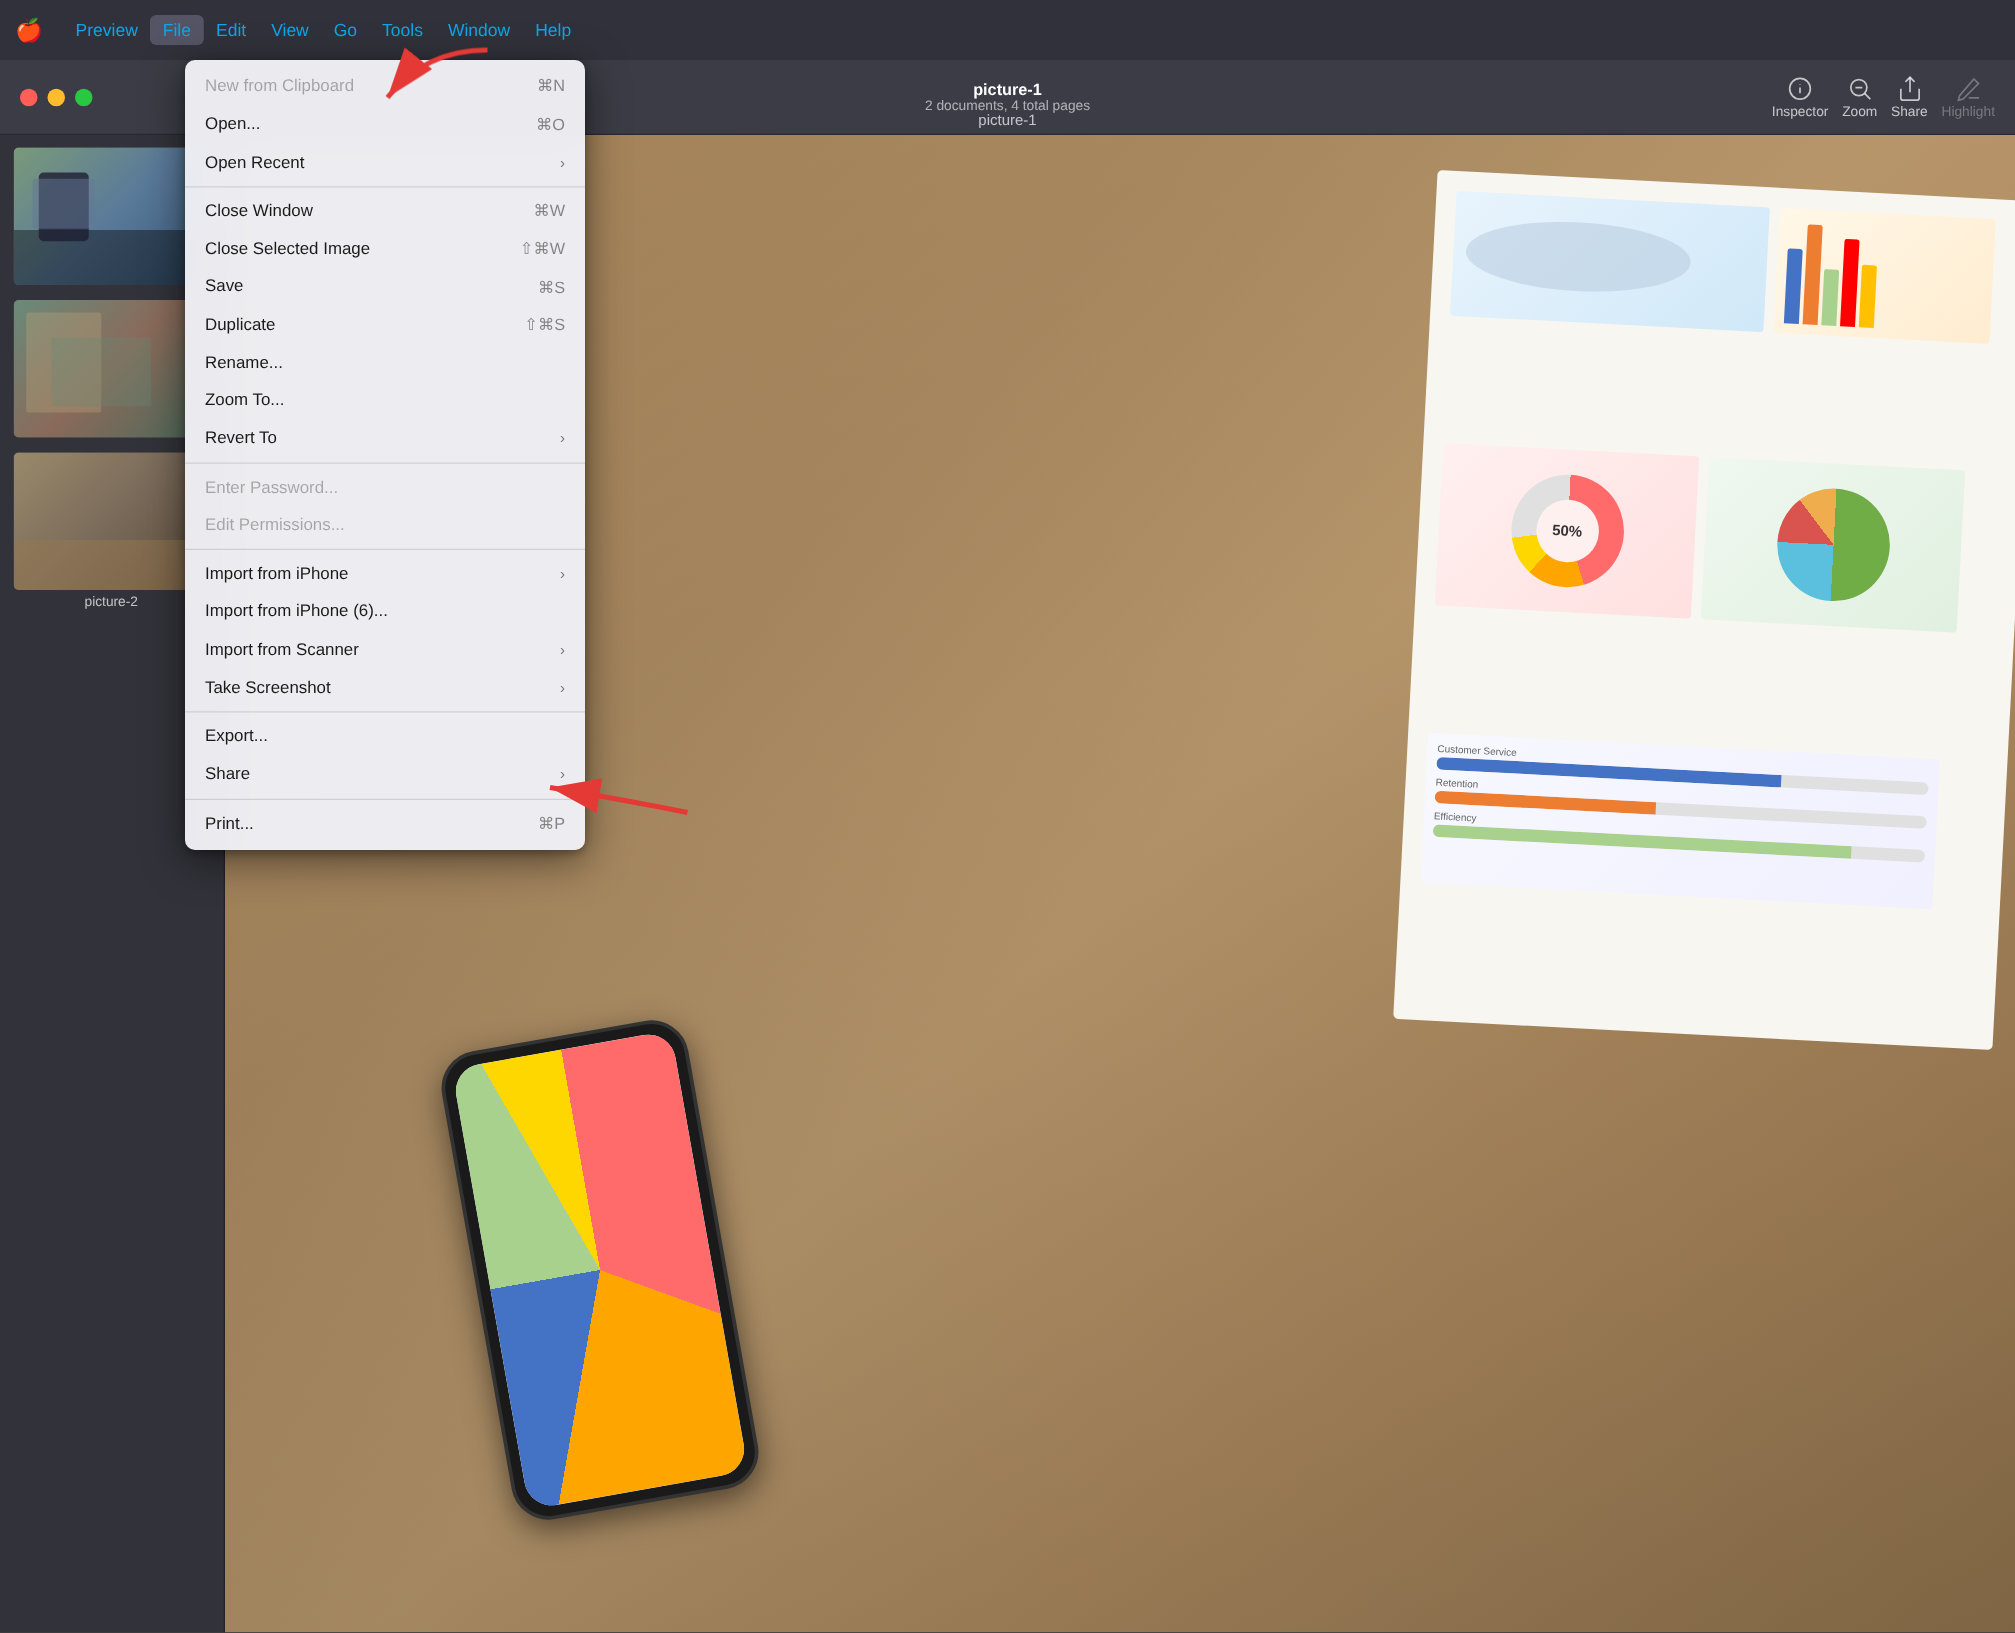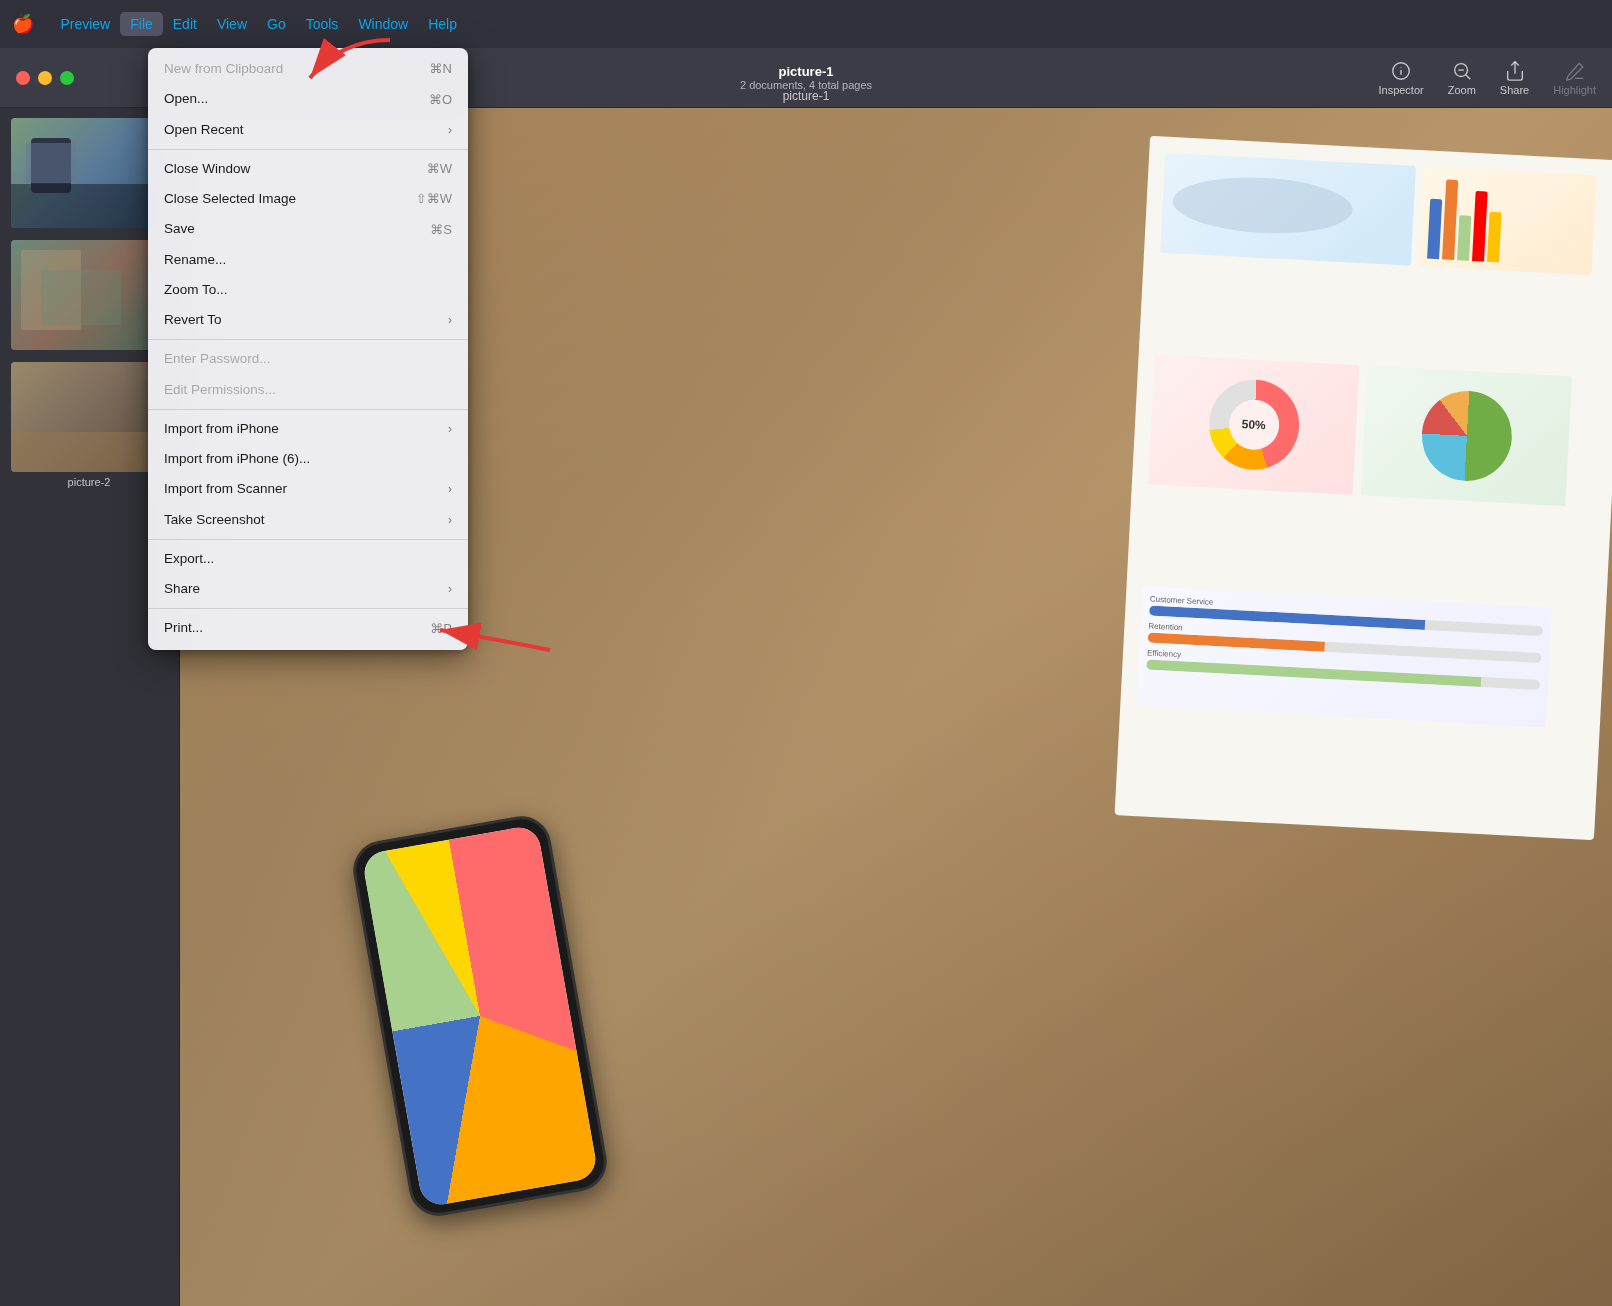--- a/index.html
+++ b/index.html
@@ -87,21 +87,21 @@
       font-weight: 600;
       color: #fff;
     }
     .titlebar-subtitle {
       font-size: 11px;
       color: rgba(255,255,255,0.6);
     }
 
     .toolbar-buttons {
       display: flex;
-      gap: 24px;
+      gap: 11px;
       margin-left: auto;
       align-items: center;
     }
     .toolbar-btn {
       display: flex;
       flex-direction: column;
       align-items: center;
       color: rgba(255,255,255,0.7);
       font-size: 11px;
       cursor: pointer;
@@ -477,20 +477,24 @@
   </div>
   <div class="menu-item">
     <span>Close Selected Image</span>
     <span class="menu-shortcut">⇧⌘W</span>
   </div>
   <div class="menu-item">
     <span>Save</span>
     <span class="menu-shortcut">⌘S</span>
   </div>
   <div class="menu-item">
+    <span>Duplicate</span>
+    <span class="menu-shortcut">⇧⌘S</span>
+  </div>
+  <div class="menu-item">
     <span>Rename...</span>
   </div>
   <div class="menu-item">
     <span>Zoom To...</span>
   </div>
   <div class="menu-item">
     <span>Revert To</span>
     <span class="menu-arrow">›</span>
   </div>
 

